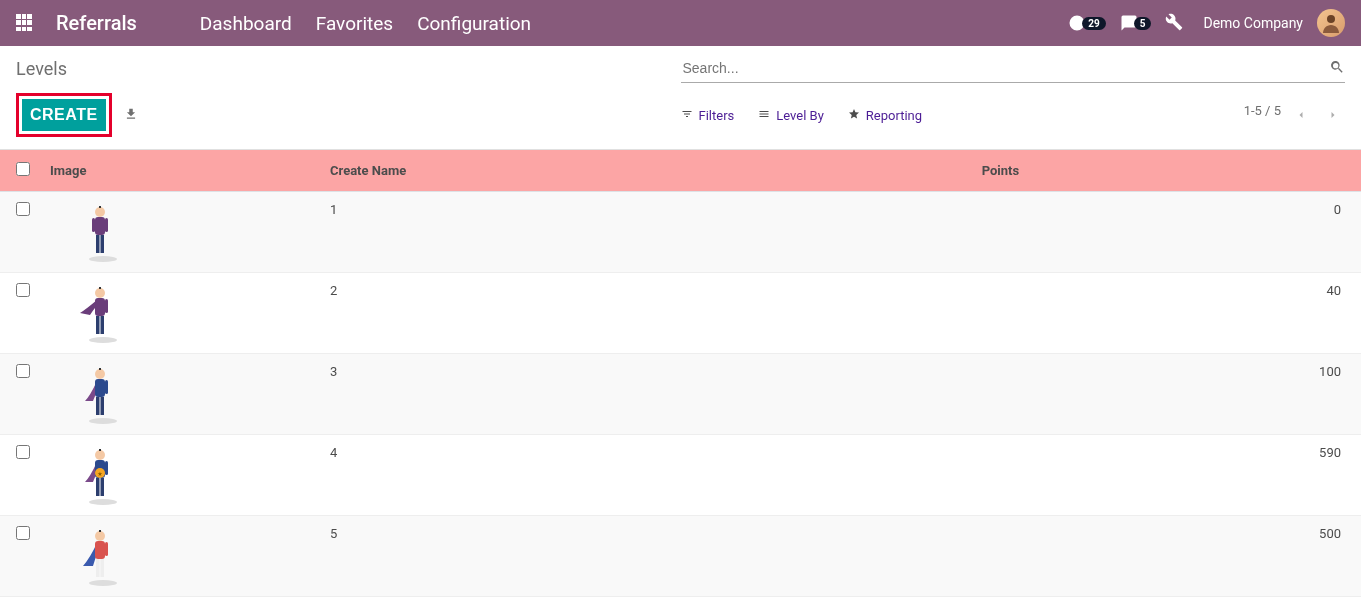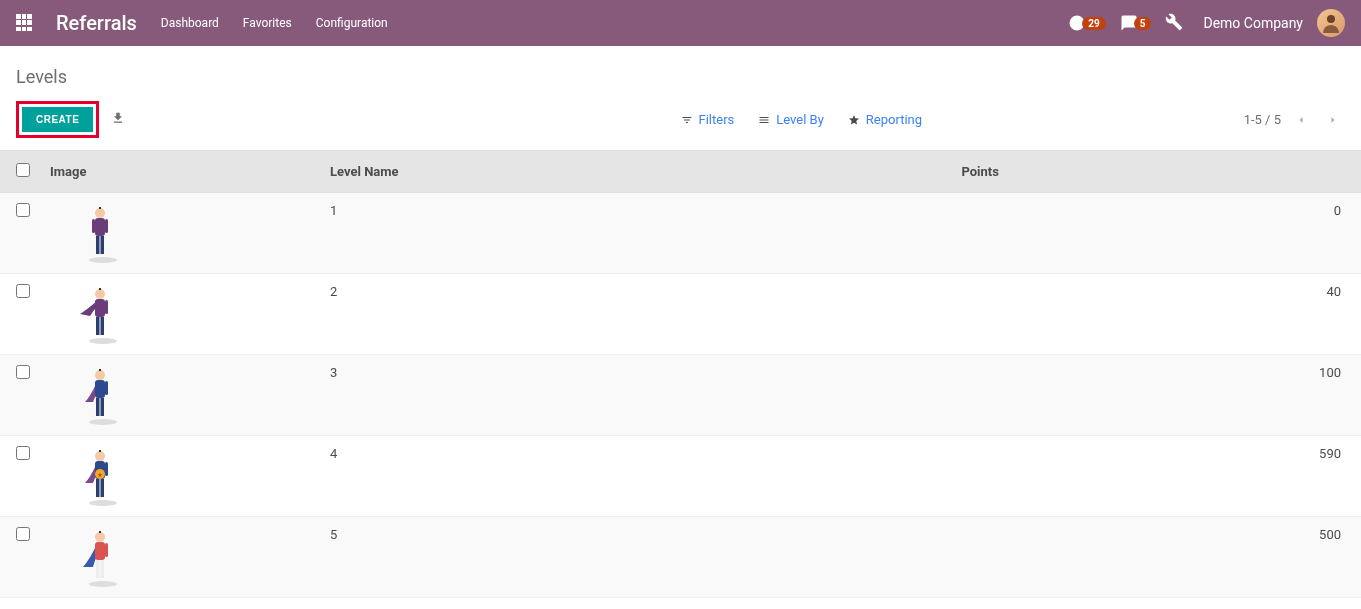--- a/index.html
+++ b/index.html
@@ -2,57 +2,57 @@
 <html><head>
 <meta charset="utf-8">
 <style>
 * { box-sizing: border-box; margin: 0; padding: 0; }
 body { font-family: -apple-system, BlinkMacSystemFont, "Segoe UI", Roboto, Helvetica, Arial, sans-serif; font-size: 14px; color: #4c4c4c; background: #fff; width: 1361px; }
 
 
 .navbar { background: #875a7b; height: 46px; display: flex; align-items: center; padding: 0 16px; color: #fff; }
 .navbar .apps-icon { width: 18px; height: 18px; display: inline-flex; flex-wrap: wrap; gap: 1px; margin-right: 22px; cursor: pointer; }
 .navbar .apps-icon span { width: 4.5px; height: 4.5px; background: #fff; }
-.navbar .brand { font-size: 20px; font-weight: 500; margin-right: 24px; }
+.navbar .brand { font-size: 20px; font-weight: 500; margin-right: 63px; }
 .navbar .nav-links { display: flex; gap: 24px; }
-.navbar .nav-links a { color: #fff; text-decoration: none; font-size: 12px; }
+.navbar .nav-links a { color: #fff; text-decoration: none; font-size: 19px; }
 .navbar .spacer { flex: 1; }
 .navbar .icon-badge { display: inline-flex; align-items: center; margin-right: 14px; cursor: pointer; position: relative; }
 .navbar .icon-badge svg { width: 18px; height: 18px; fill: #fff; }
-.navbar .badge { background: #c2410c; color: #fff; font-size: 10px; border-radius: 10px; padding: 1px 6px; margin-left: -4px; font-weight: bold; }
+.navbar .badge { background: #0f172a; color: #fff; font-size: 10px; border-radius: 10px; padding: 1px 6px; margin-left: -4px; font-weight: bold; }
 .navbar .company { font-size: 14px; margin: 0 14px 0 8px; }
 .navbar .tool-icon { margin-right: 12px; cursor: pointer; }
 .navbar .tool-icon svg { width: 18px; height: 18px; fill: #fff; }
 .navbar .avatar { width: 28px; height: 28px; border-radius: 50%; background: linear-gradient(135deg, #f4c590, #d89b6c); display: inline-flex; align-items: center; justify-content: center; overflow: hidden; }
 .navbar .avatar svg { width: 24px; height: 24px; }
 
 
 .control-panel { border-bottom: 1px solid #e0e0e0; }
-.cp-top { display: flex; align-items: center; padding: 16px 16px 0; }
+.cp-top { display: flex; align-items: center; padding: 8px 16px 0; }
 .breadcrumb-title { font-size: 18px; color: #6f6f6f; flex: 0 0 50%; padding: 4px 0; }
 .search-wrap { flex: 1; display: flex; align-items: center; border-bottom: 1px solid #aaa; padding: 2px 0; }
 .search-wrap input { flex: 1; border: none; outline: none; font-size: 14px; padding: 4px 2px; }
 .search-wrap .search-icon { color: #6f6f6f; }
 
 .cp-bottom { display: flex; align-items: center; padding: 10px 16px 12px; }
 .cp-left { flex: 0 0 50%; display: flex; align-items: center; }
 .create-wrap { border: 3px solid #e4002b; padding: 3px; display: inline-flex; }
-.btn-create { background: #00a09d; color: #fff; border: none; padding: 7px 14px; font-size: 10px; font-weight: 600; letter-spacing: .5px; cursor: pointer; text-transform: uppercase; }
+.btn-create { background: #00a09d; color: #fff; border: none; padding: 7px 8px; font-size: 16px; font-weight: 600; letter-spacing: .5px; cursor: pointer; text-transform: uppercase; }
 .export-icon { color: #6f6f6f; margin-left: 12px; cursor: pointer; }
 
 .cp-right { flex: 1; display: flex; align-items: center; }
 .filter-group { display: flex; gap: 24px; }
-.filter-item { display: inline-flex; align-items: center; gap: 6px; color: #3b82f6; font-size: 13px; cursor: pointer; }
+.filter-item { display: inline-flex; gap: 6px; color: #4c1d95; font-size: 13px; cursor: pointer; }
 .filter-item svg { width: 12px; height: 12px; fill: #4c4c4c; }
-.pager { margin-left: auto; display: flex; align-items: center; gap: 8px; color: #6f6f6f; font-size: 13px; }
+.pager { margin-left: auto; display: flex; align-items: flex-start; gap: 8px; color: #6f6f6f; font-size: 13px; }
 .pager .page-arrow { width: 24px; height: 24px; display: inline-flex; align-items: center; justify-content: center; cursor: pointer; color: #adadad; }
 
 
 table { width: 100%; border-collapse: collapse; }
-thead th { text-align: left; font-size: 13px; font-weight: 700; color: #4c4c4c; padding: 12px 10px; border-bottom: 1px solid #dee2e6; background: #e5e5e5; }
+thead th { text-align: left; font-size: 13px; font-weight: 700; color: #4c4c4c; padding: 12px 10px; border-bottom: 1px solid #dee2e6; background: #fca5a5; }
 thead th.right { text-align: left; }
 th.chk, td.chk { width: 40px; text-align: center; padding-left: 16px; }
 th.img-col, td.img-col { width: 280px; }
 tbody tr { border-bottom: 1px solid #eee; }
 tbody tr:nth-child(odd) { background: #f9f9f9; }
 tbody td { padding: 10px; vertical-align: top; font-size: 13px; color: #4c4c4c; }
 tbody td.right { text-align: right; padding-right: 20px; }
 td.chk input, th.chk input { width: 14px; height: 14px; cursor: pointer; }
 
 .level-img { width: 60px; height: 60px; display: flex; align-items: flex-end; justify-content: center; margin-left: 20px; }
@@ -102,20 +102,28 @@
     <svg viewBox="0 0 24 24">
         <circle cx="12" cy="8" r="4" fill="#6b4226"></circle>
         <path d="M4 22c0-4.4 3.6-8 8-8s8 3.6 8 8" fill="#8b5a3c"></path>
       </svg>
   </div>
 </div>
 
 <div class="control-panel">
   <div class="cp-top">
     <div class="breadcrumb-title">Levels</div>
+    <div class="search-wrap">
+      <input type="text" placeholder="Search..." style="">
+      <span class="search-icon">
+        <svg width="16" height="16" viewBox="0 0 24 24" fill="#6f6f6f">
+            <path d="M15.5 14h-.79l-.28-.27a6.5 6.5 0 1 0-.7.7l.27.28v.79l5 4.99L20.49 19zM10 14a4 4 0 1 1 0-8 4 4 0 0 1 0 8z"></path>
+          </svg>
+      </span>
+    </div>
   </div>
   <div class="cp-bottom">
     <div class="cp-left">
       <span class="create-wrap">
         <button class="btn-create">Create</button>
       </span>
       <span class="export-icon">
         <svg width="14" height="14" viewBox="0 0 24 24" fill="#6f6f6f">
             <path d="M19 9h-4V3H9v6H5l7 7 7-7zM5 18v2h14v-2H5z"></path>
           </svg>
@@ -157,21 +165,21 @@
       </div>
     </div>
   </div>
 </div>
 
 <table>
   <thead>
     <tr>
       <th class="chk"><input type="checkbox" style=""></th>
       <th class="img-col">Image</th>
-      <th>Level Name</th>
+      <th>Create Name</th>
       <th class="right">Points</th>
     </tr>
   </thead>
   <tbody>
     <tr>
       <td class="chk"><input type="checkbox" style=""></td>
       <td class="img-col">
           <div class="level-img">
         <svg viewBox="0 0 50 58">
               <ellipse cx="28" cy="55" rx="14" ry="3" fill="#ddd"></ellipse>

